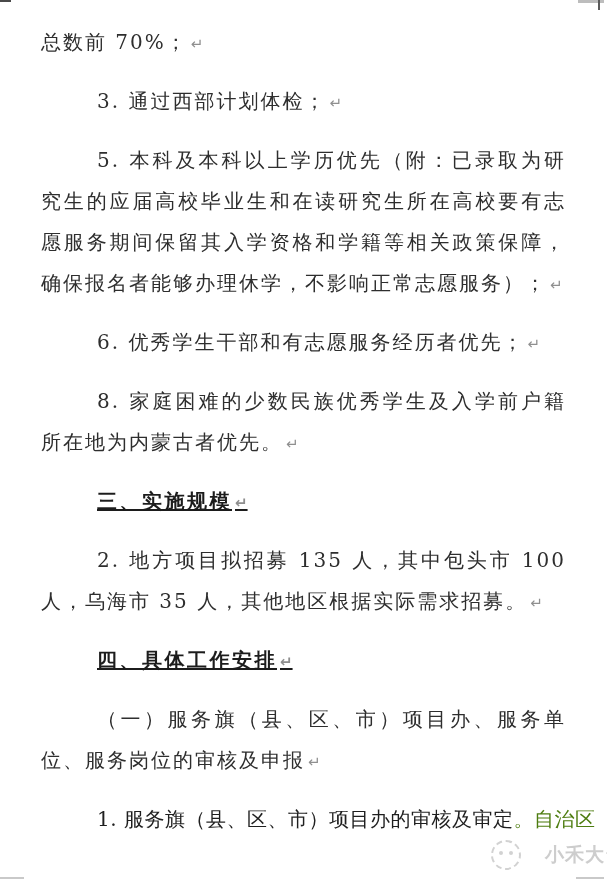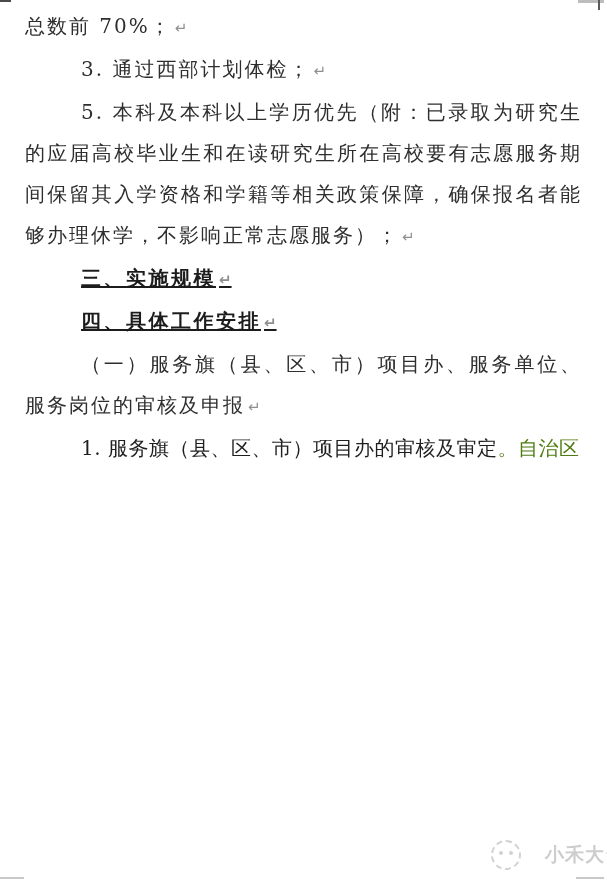--- a/index.html
+++ b/index.html
@@ -10,21 +10,21 @@
     overflow:hidden;
     font-family:"DejaVu Serif","Liberation Serif",serif;
     color:#2e2e2e;
   }
   .content{
     position:absolute;
     left:25px;top:0;width:557px;
     padding-top:6px;
   }
   .para{
-    margin:0;
+    margin:16px;
     font-size:20px;
     line-height:41px;
     letter-spacing:2px;
     text-align:justify;
     text-justify:inter-character;
     color:#2e2e2e;
   }
   .indent{text-indent:56px;}
   .heading{
     font-family:"DejaVu Sans","Liberation Sans",sans-serif;
@@ -103,26 +103,29 @@
 
   <div class="content">
 
     <p class="para"><span>总数前 70%；</span><span class="pilcrow">↵</span></p>
 
     <p class="para indent"><span>3. 通过西部计划体检；</span><span class="pilcrow">↵</span></p>
 
 
     <p class="para indent"><span>5. 本科及本科以上学历优先（附：已录取为研究生的应届高校毕业生和在读研究生所在高校要有志愿服务期间保留其入学资格和学籍等相关政策保障，确保报名者能够办理休学，不影响正常志愿服务）；</span><span class="pilcrow">↵</span></p>
 
+    <p class="para indent"><span>6. 优秀学生干部和有志愿服务经历者优先；</span><span class="pilcrow">↵</span></p>
 
 
+    <p class="para indent"><span>8. 家庭困难的少数民族优秀学生及入学前户籍所在地为内蒙古者优先。</span><span class="pilcrow">↵</span></p>
 
     <p class="para indent heading"><span>三、实施规模</span><span class="pilcrow">↵</span></p>
 
 
+    <p class="para indent"><span>2. 地方项目拟招募 135 人，其中包头市 100 人，乌海市 35 人，其他地区根据实际需求招募。</span><span class="pilcrow">↵</span></p>
 
     <p class="para indent heading"><span>四、具体工作安排</span><span class="pilcrow">↵</span></p>
 
     <p class="para indent"><span>（一）服务旗（县、区、市）项目办、服务单位、服务岗位的审核及申报</span><span class="pilcrow">↵</span></p>
 
     <p class="para indent nowrap"><span class="boldrun">1. 服务旗（县、区、市）项目办的审核及审定</span><span class="fadedrun">。自治区</span></p>
 
   </div>
 
   <div class="watermark">

